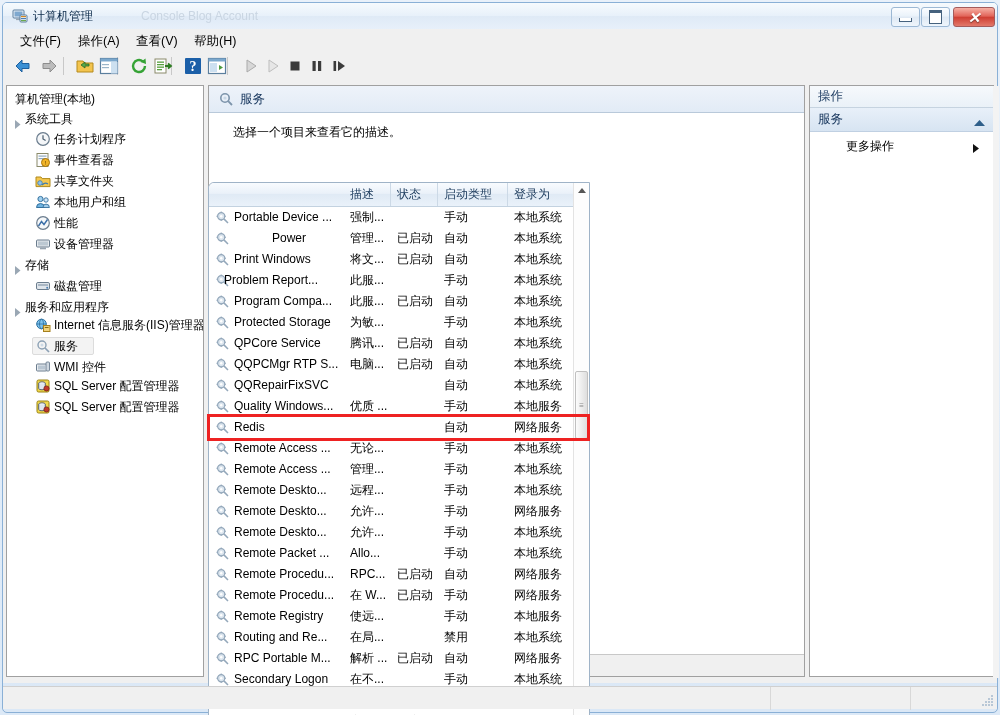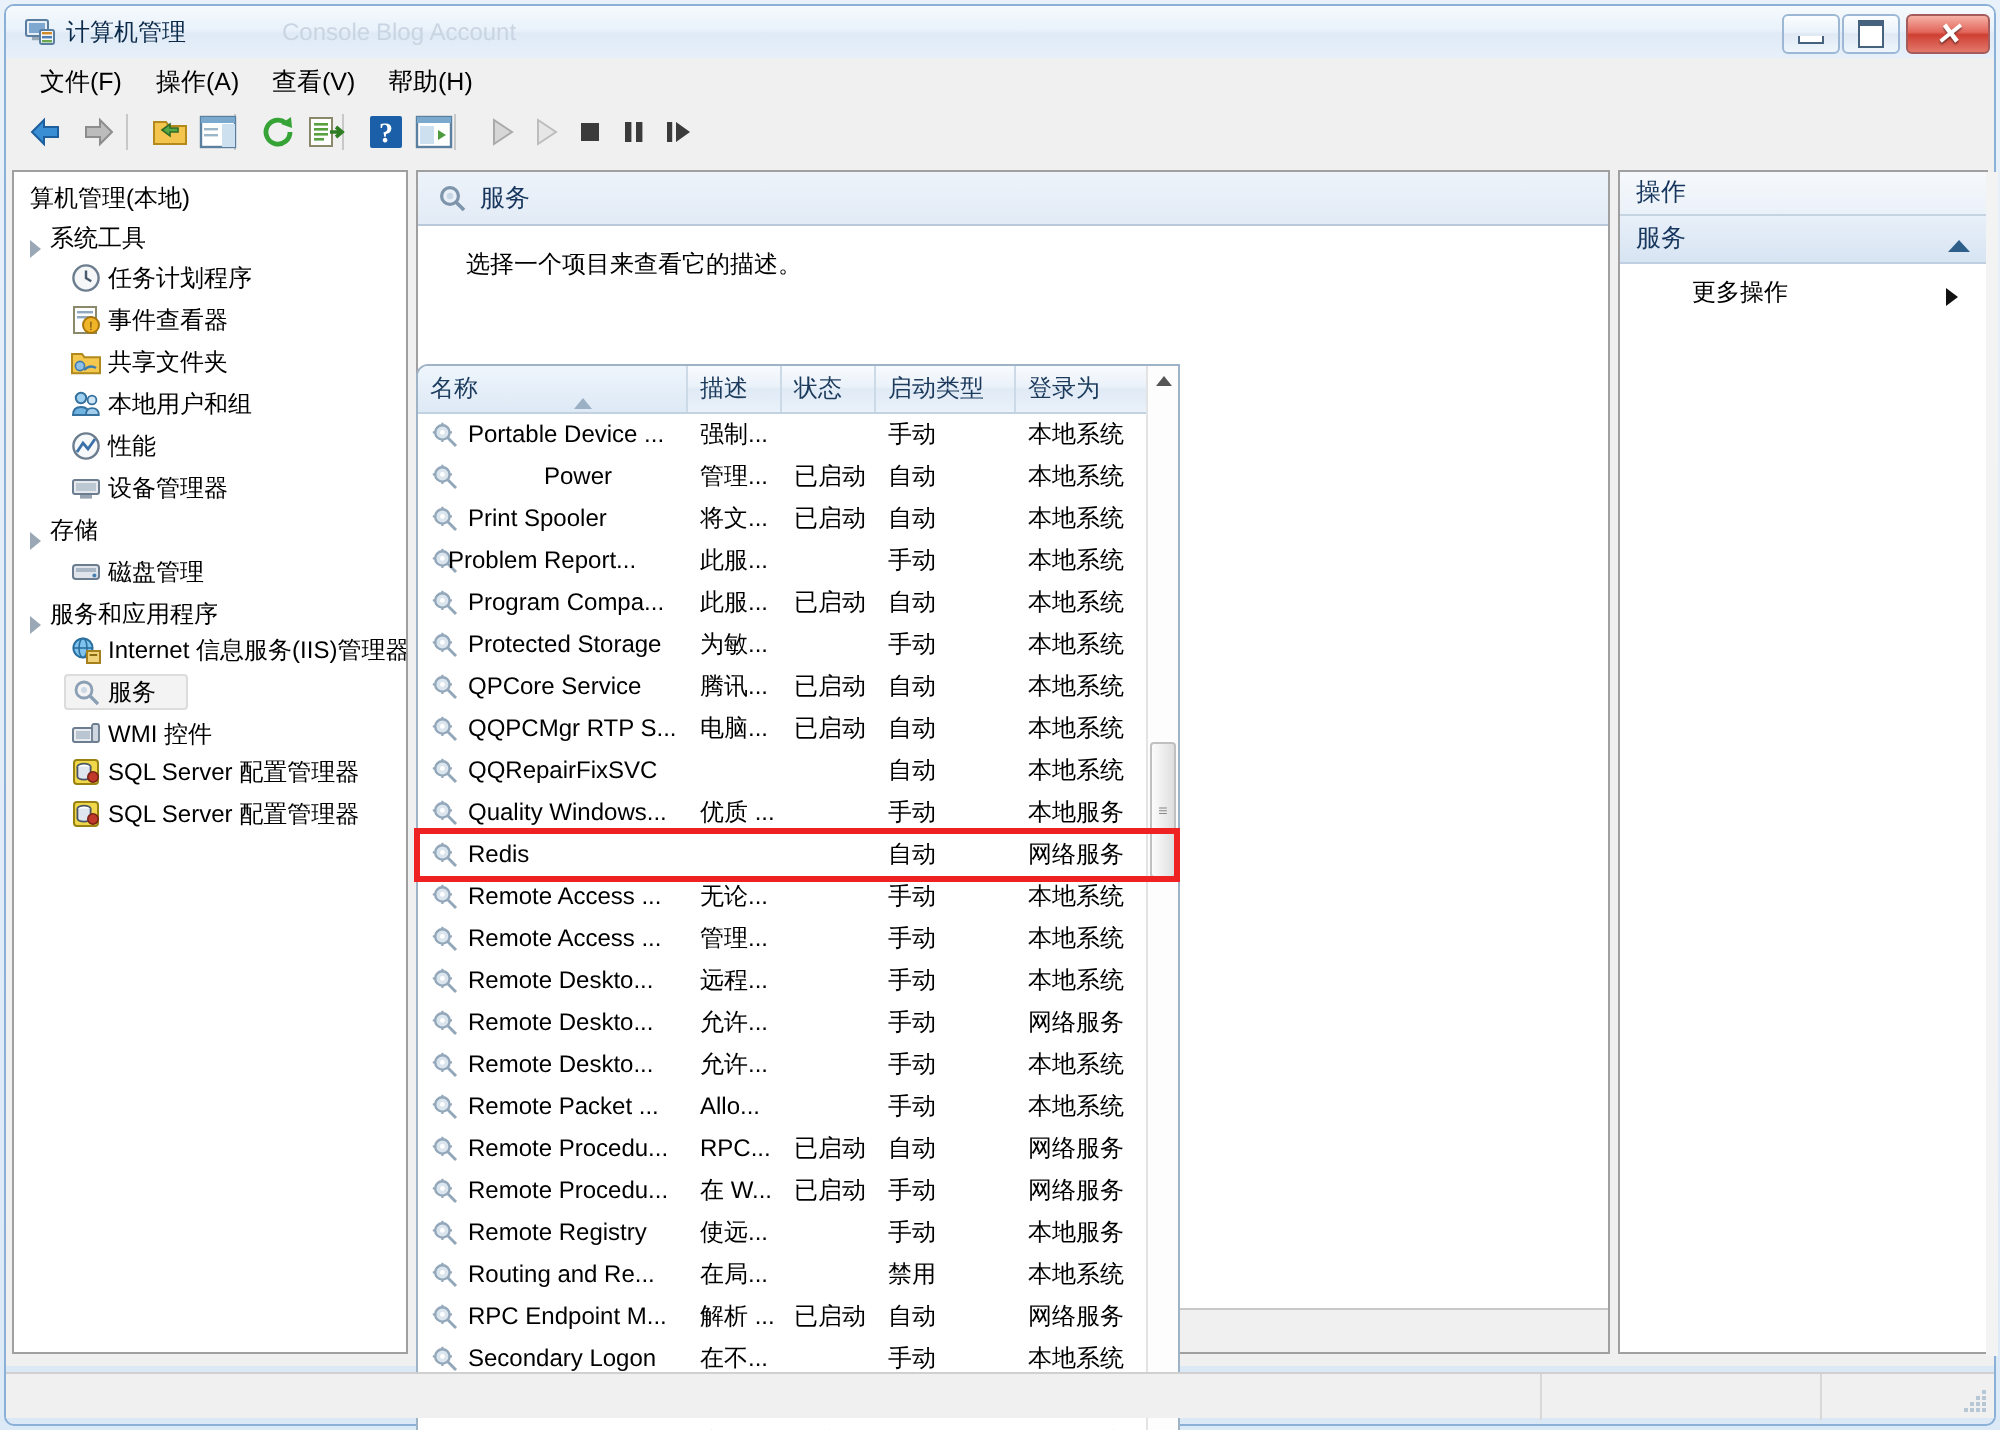--- a/index.html
+++ b/index.html
@@ -489,23 +489,20 @@
       <div id="mid-desc">选择一个项目来查看它的描述。</div>
 
       <div id="mid-tabs">
           <div class="mtab" style="left: 8px;"><span>扩展</span></div>
           <div class="mtab active" style="left: 48px;"><span>标准</span></div>
         </div>
     </div>
 
     <div id="list-box">
       <div id="list-header">
-          <div class="col-head first" style="left: 0px; width: 135px;"><span>名称</span><span class="sortarrow" style="left: 78px;"><svg width="9" height="6" viewBox="0 0 9 6">
-                <polygon points="0,5.5 9,5.5 4.5,0" fill="#9bb0c4"></polygon>
-              </svg></span></div>
           <div class="col-head" style="left: 135px; width: 47px;"><span>描述</span></div>
           <div class="col-head" style="left: 182px; width: 47px;"><span>状态</span></div>
           <div class="col-head" style="left: 229px; width: 70px;"><span>启动类型</span></div>
           <div class="col-head" style="left: 299px; width: 66px;"><span>登录为</span></div>
         </div>
       <div id="list-rows">
           <div class="srow" style="top: 0px;">
             <span class="srv-ico"><svg width="15" height="15" viewBox="0 0 15 15">
                 <circle cx="6.2" cy="6.2" r="3.6" fill="#dbe5ee" stroke="#93a7ba" stroke-width="1.2"></circle>
                 <circle cx="6.2" cy="6.2" r="1.2" fill="#fff"></circle>
@@ -546,21 +543,21 @@
                 <circle cx="6.2" cy="6.2" r="3.6" fill="#dbe5ee" stroke="#93a7ba" stroke-width="1.2"></circle>
                 <circle cx="6.2" cy="6.2" r="1.2" fill="#fff"></circle>
                 <g stroke="#93a7ba" stroke-width="1.1">
                   <path d="M6.2 1.4 v1.4"></path>
                   <path d="M6.2 9.6 v1.4"></path>
                   <path d="M1.4 6.2 h1.4"></path>
                   <path d="M9.6 6.2 h1.4"></path>
                 </g>
                 <path d="M8.9 8.9 L13 13" stroke="#93a7ba" stroke-width="1.5" fill="none"></path>
               </svg></span>
-            <span class="cell" style="left: 25px; width: 110px;">Print Spooler</span>
+            <span class="cell" style="left: 25px; width: 110px;">Print Windows</span>
             <span class="cell" style="left: 141px; width: 41px;">将文...</span>
             <span class="cell" style="left: 188px; width: 41px;">已启动</span>
             <span class="cell" style="left: 235px; width: 64px;">自动</span>
             <span class="cell" style="left: 305px; width: 60px;">本地系统</span>
           </div>
           <div class="srow" style="top: 63px;">
             <span class="srv-ico"><svg width="15" height="15" viewBox="0 0 15 15">
                 <circle cx="6.2" cy="6.2" r="3.6" fill="#dbe5ee" stroke="#93a7ba" stroke-width="1.2"></circle>
                 <circle cx="6.2" cy="6.2" r="1.2" fill="#fff"></circle>
                 <g stroke="#93a7ba" stroke-width="1.1">
@@ -888,21 +885,21 @@
                 <circle cx="6.2" cy="6.2" r="3.6" fill="#dbe5ee" stroke="#93a7ba" stroke-width="1.2"></circle>
                 <circle cx="6.2" cy="6.2" r="1.2" fill="#fff"></circle>
                 <g stroke="#93a7ba" stroke-width="1.1">
                   <path d="M6.2 1.4 v1.4"></path>
                   <path d="M6.2 9.6 v1.4"></path>
                   <path d="M1.4 6.2 h1.4"></path>
                   <path d="M9.6 6.2 h1.4"></path>
                 </g>
                 <path d="M8.9 8.9 L13 13" stroke="#93a7ba" stroke-width="1.5" fill="none"></path>
               </svg></span>
-            <span class="cell" style="left: 25px; width: 110px;">RPC Endpoint M...</span>
+            <span class="cell" style="left: 25px; width: 110px;">RPC Portable M...</span>
             <span class="cell" style="left: 141px; width: 41px;">解析 ...</span>
             <span class="cell" style="left: 188px; width: 41px;">已启动</span>
             <span class="cell" style="left: 235px; width: 64px;">自动</span>
             <span class="cell" style="left: 305px; width: 60px;">网络服务</span>
           </div>
           <div class="srow" style="top: 462px;">
             <span class="srv-ico"><svg width="15" height="15" viewBox="0 0 15 15">
                 <circle cx="6.2" cy="6.2" r="3.6" fill="#dbe5ee" stroke="#93a7ba" stroke-width="1.2"></circle>
                 <circle cx="6.2" cy="6.2" r="1.2" fill="#fff"></circle>
                 <g stroke="#93a7ba" stroke-width="1.1">

